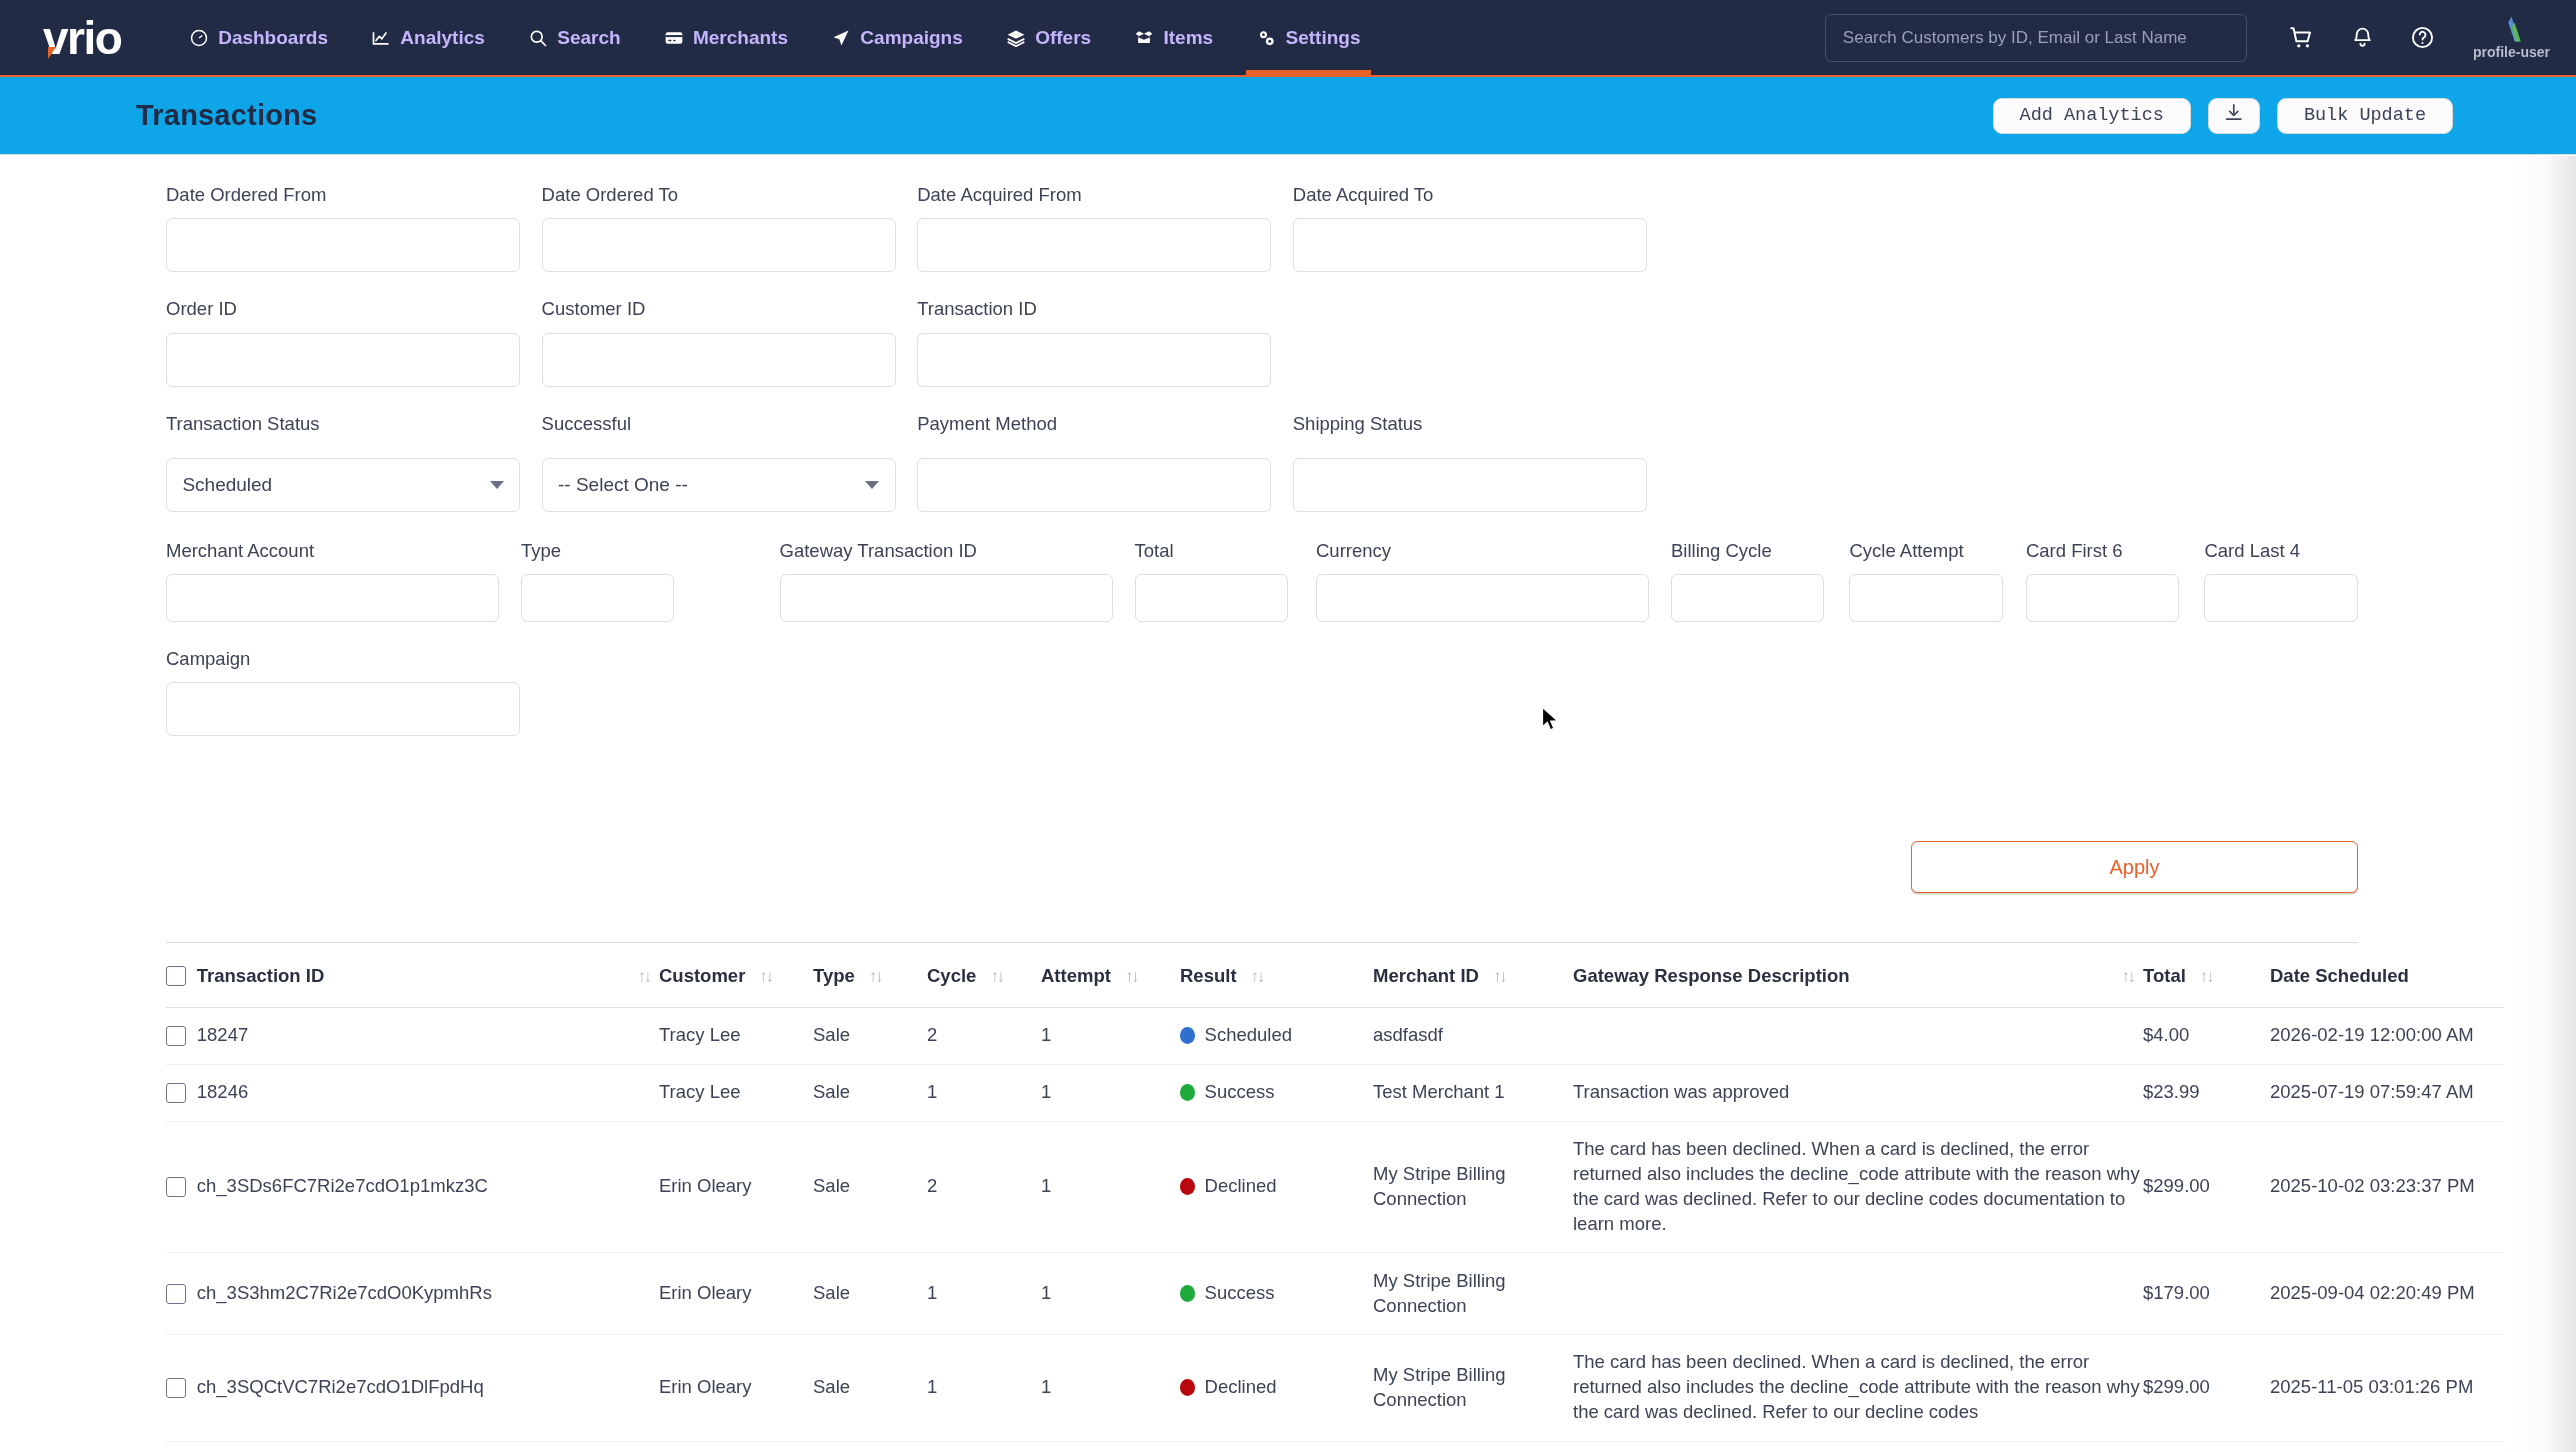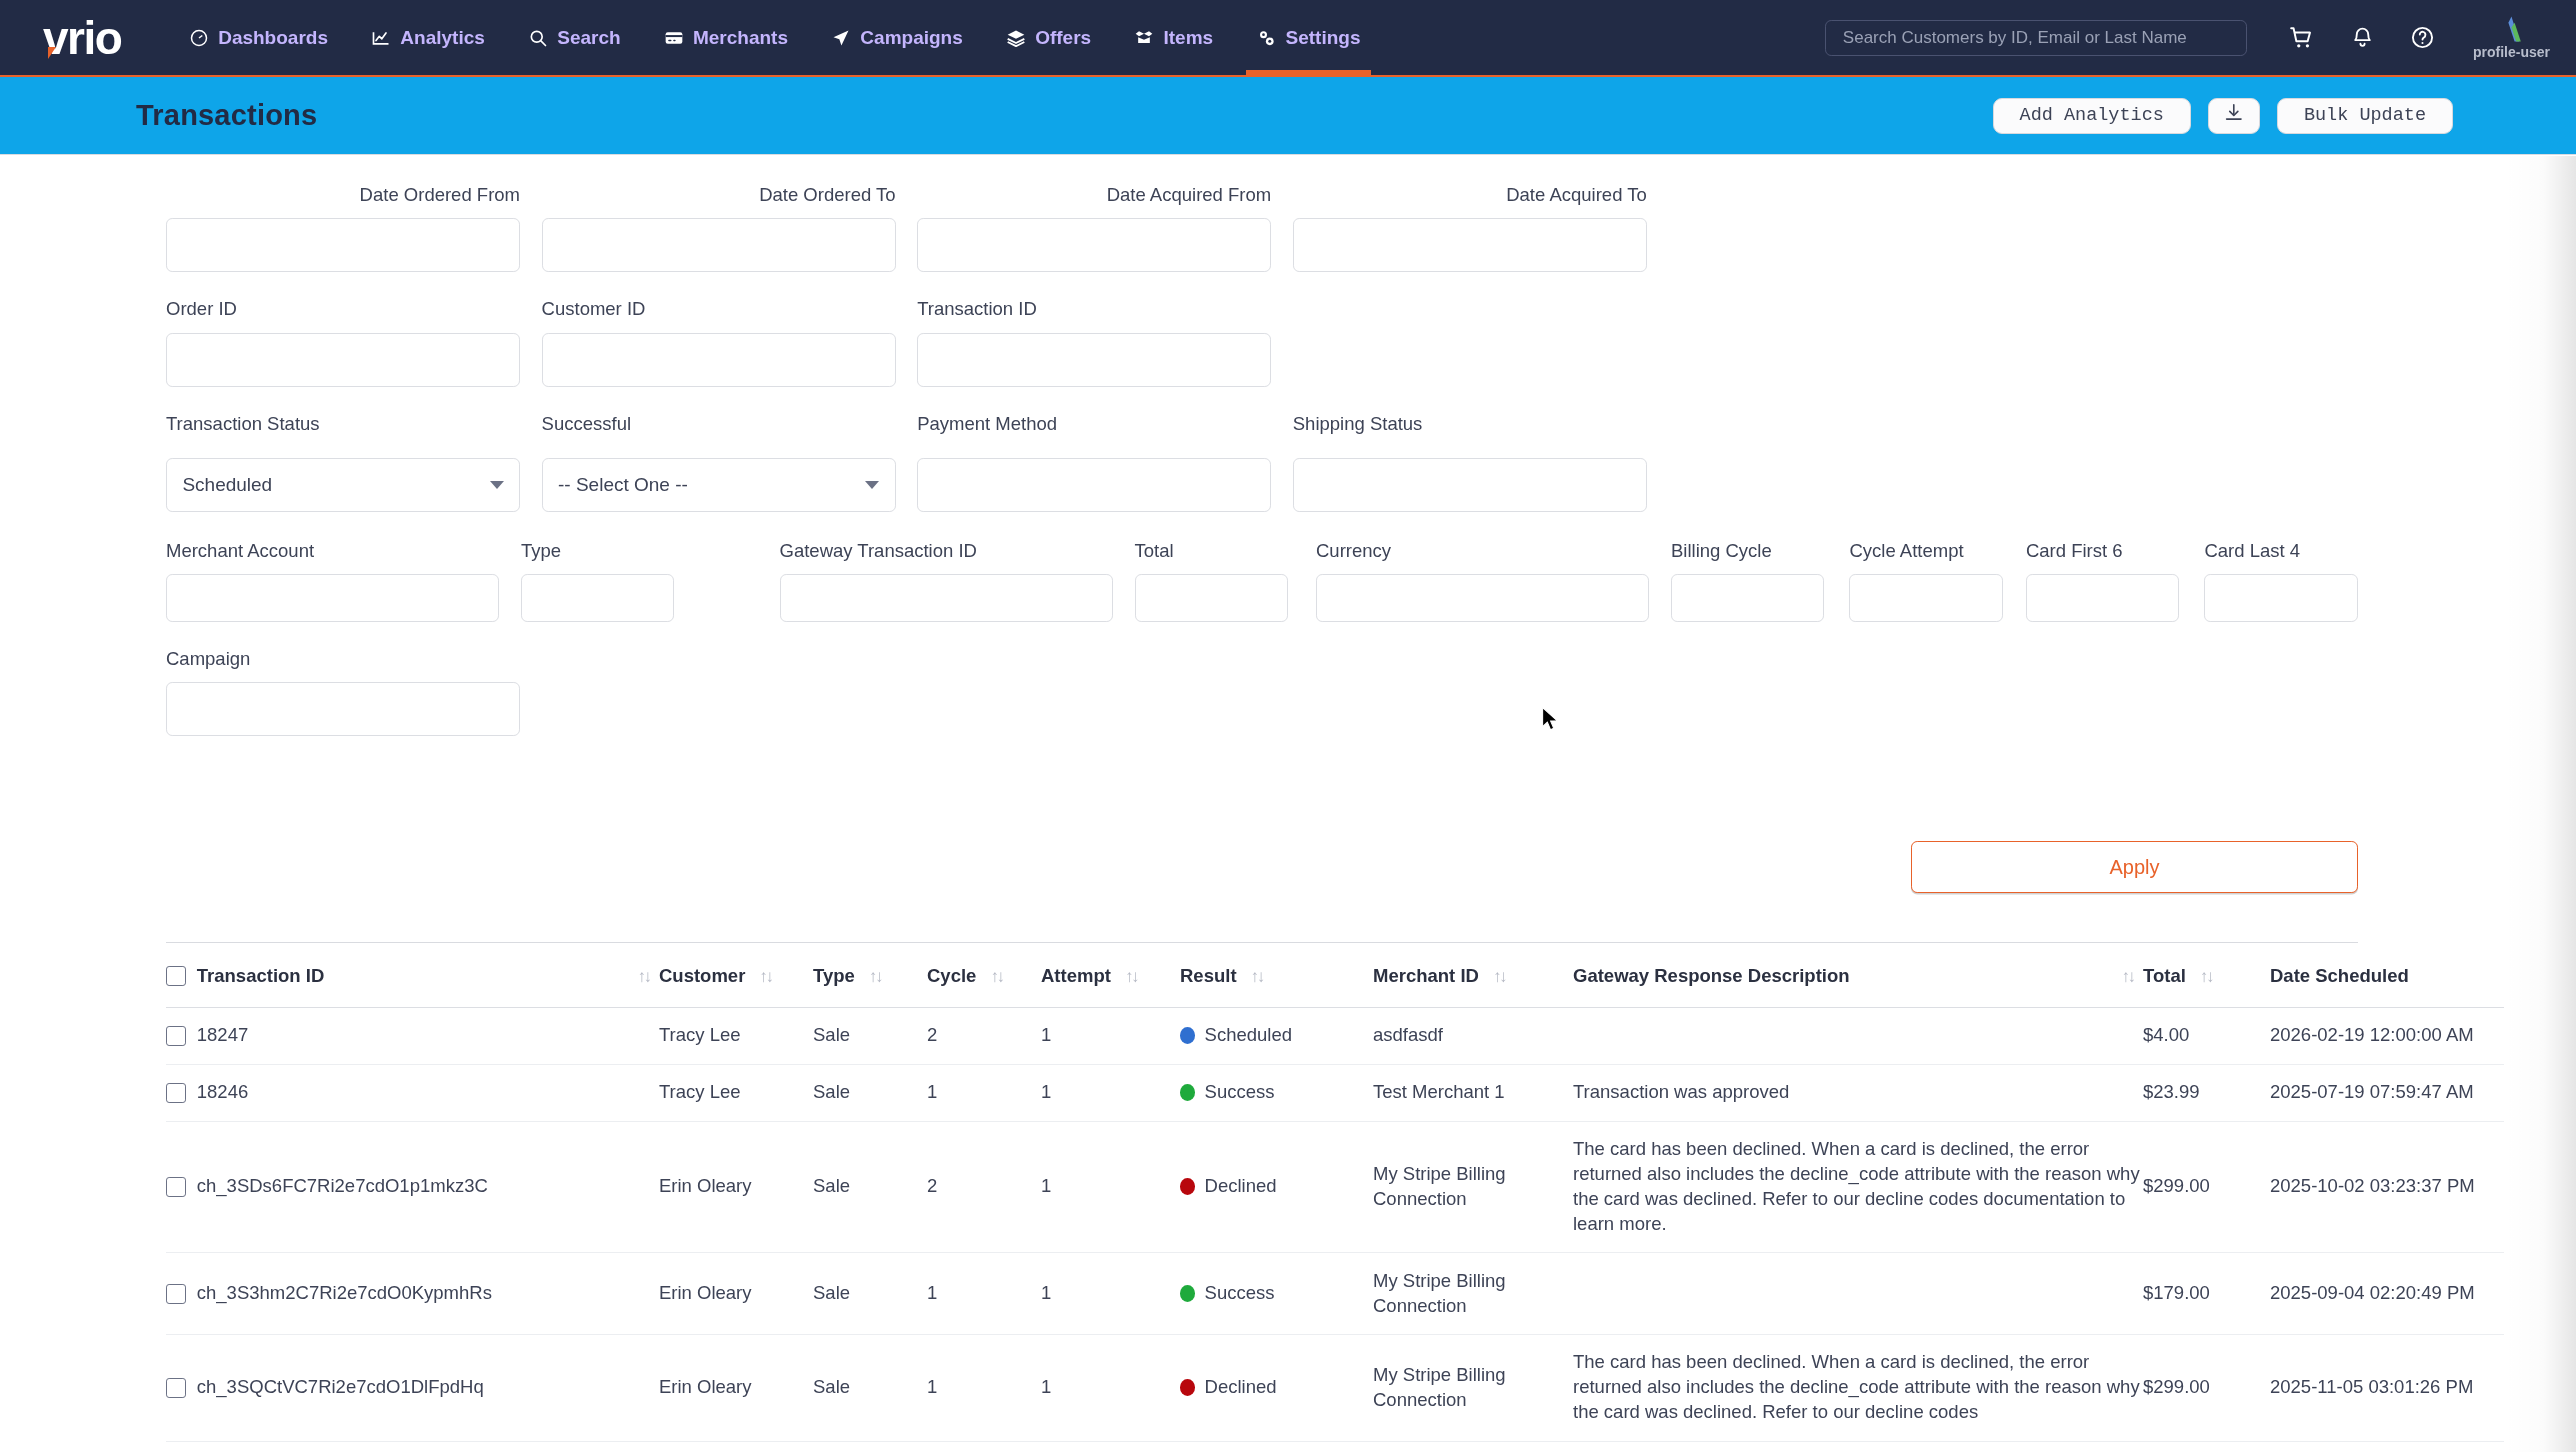--- a/index.html
+++ b/index.html
@@ -50,21 +50,21 @@
     background: #e8622a;
   }
   .nav-icon { display: inline-flex; align-items: center; justify-content: center; width: 20px; height: 20px; }
   .nav-icon svg { display: block; }
 
   .nav-right {
     margin-left: auto; display: flex; align-items: center;
     padding-right: 26px; gap: 0;
   }
   .search-box {
-    width: 422px; height: 36px;
+    width: 422px; height: 48px;
     border: 0.8px solid #4a5270; border-radius: 6.2px;
     background: #222b45;
     display: flex; align-items: center;
     padding: 4px 17px; margin-right: 25px;
   }
   .search-box input {
     background: transparent; border: none; outline: none;
     color: #c7cbd8; font-size: 17px; width: 100%;
     font-family: "Liberation Sans", sans-serif;
   }
@@ -157,21 +157,21 @@
   .fselect .selval { font-size: 19px; color: #3d4356; }
   .fselect .caret {
     margin-left: auto;
     width: 0; height: 0;
     border-left: 7px solid transparent;
     border-right: 7px solid transparent;
     border-top: 8.5px solid #6b7185;
   }
 
   .r1 { padding-top: 28px; }
-  .r1 .fgroup { width: 354px; margin-right: 21.6px; align-items: flex-end; }
+  .r1 .fgroup { width: 354px; margin-right: 21.6px; }
   .r2 { padding-top: 26px; }
   .r2 .fgroup { width: 354px; margin-right: 21.6px; }
   .r3 { padding-top: 26px; }
   .r3 .fgroup { width: 354px; margin-right: 21.6px; gap: 11px; }
   .r4 { padding-top: 28px; }
   .r5 { padding-top: 26px; }
   .r5 .fgroup { width: 354px; }
 
   
   .w-merchant { width: 354px; margin-right: 21.6px; }

